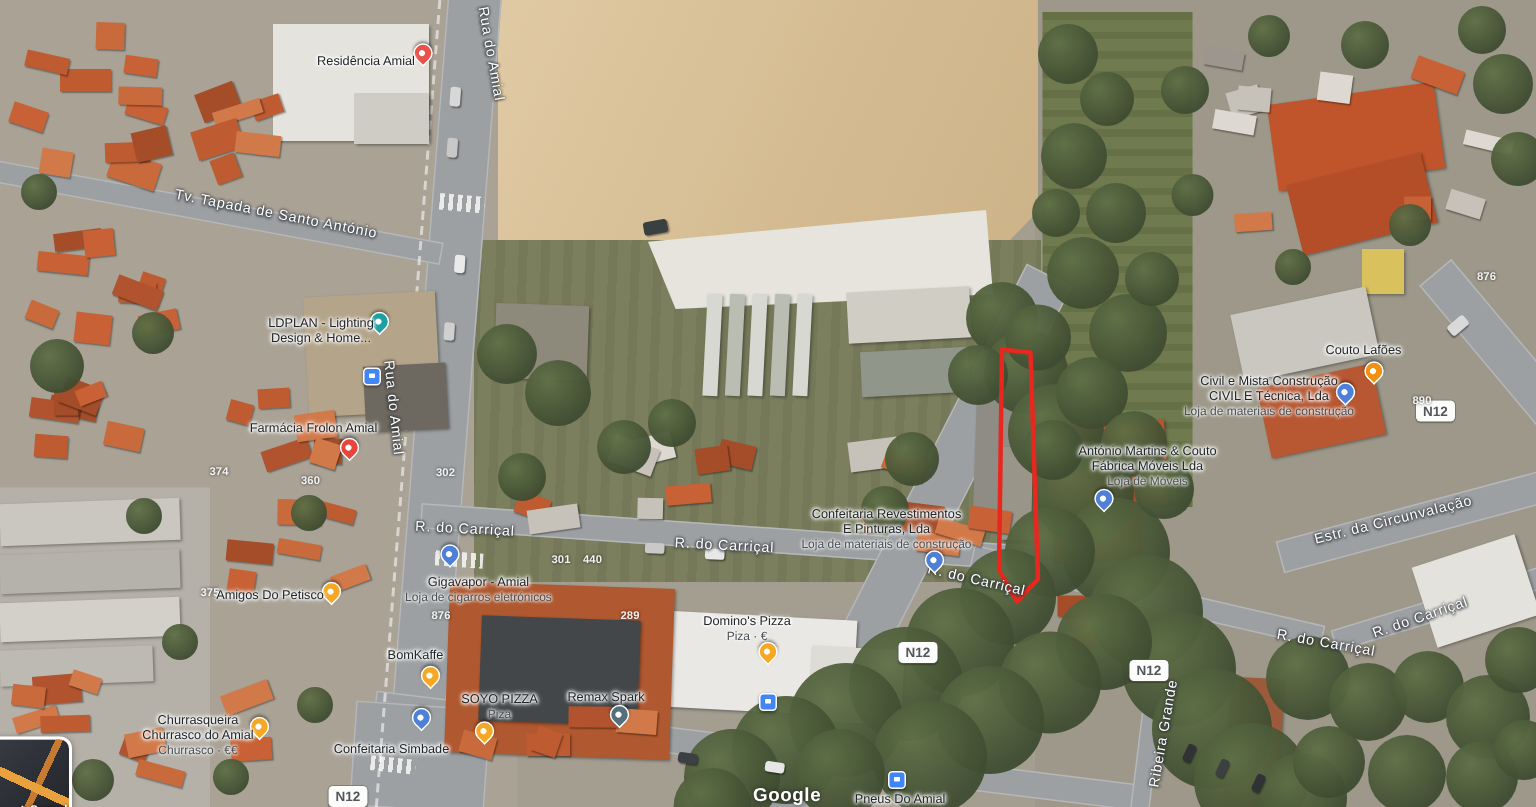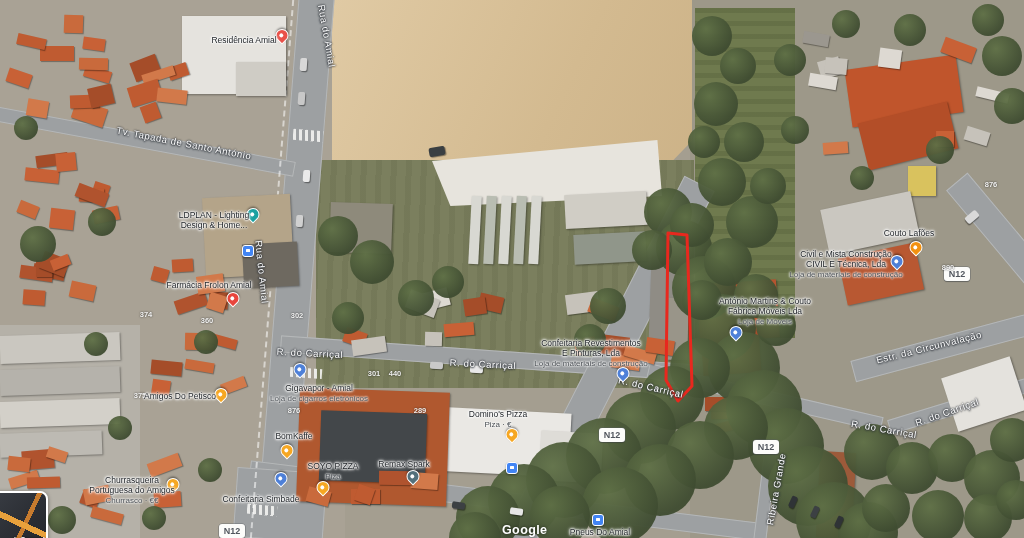--- a/index.html
+++ b/index.html
@@ -328,36 +328,36 @@
       <div class="pin" style="left: 300px; top: 372px; background: rgb(78, 128, 216);"></div>
       <div class="poi-label" style="left: 319px; top: 393px;">
         <span class="poi-name">Gigavapor - Amial</span>
         <span class="poi-sub">Loja de cigarros eletrónicos</span>
       </div>
       <div class="pin" style="left: 221px; top: 397px; background: rgb(246, 167, 35);"></div>
       <div class="poi-label" style="left: 180px; top: 397px;">
         <span class="poi-name">Amigos Do Petisco</span>
       </div>
       <div class="pin" style="left: 287px; top: 453px; background: rgb(246, 167, 35);"></div>
-      <div class="poi-label" style="left: 294px; top: 437px; text-align: center;">
+      <div class="poi-label" style="left: 277px; top: 437px; text-align: center;">
         <span class="poi-name">BomKaffe</span>
       </div>
       <div class="pin" style="left: 323px; top: 490px; background: rgb(246, 167, 35);"></div>
       <div class="poi-label" style="left: 333px; top: 471px;">
         <span class="poi-name">SOYO PIZZA</span>
         <span class="poi-sub">Piza</span>
       </div>
       <div class="pin" style="left: 281px; top: 481px; background: rgb(78, 128, 216);"></div>
       <div class="poi-label" style="left: 261px; top: 500px;">
         <span class="poi-name">Confeitaria Simbade</span>
       </div>
       <div class="pin" style="left: 173px; top: 487px; background: rgb(246, 167, 35);"></div>
       <div class="poi-label" style="left: 132px; top: 490px;">
         <span class="poi-name">Churrasqueira</span>
-        <span class="poi-name">Portuguesa do Amigos</span>
+        <span class="poi-name">Churrasco do Amial</span>
         <span class="poi-sub">Churrasco · €€</span>
       </div>
       <div class="pin" style="left: 413px; top: 479px; background: rgb(83, 112, 123);"></div>
       <div class="poi-label" style="left: 404px; top: 465px;">
         <span class="poi-name">Remax Spark</span>
       </div>
       <div class="pin" style="left: 512px; top: 437px; background: rgb(246, 167, 35);"></div>
       <div class="poi-label" style="left: 498px; top: 419px;">
         <span class="poi-name">Domino's Pizza</span>
         <span class="poi-sub">Piza · €</span>

